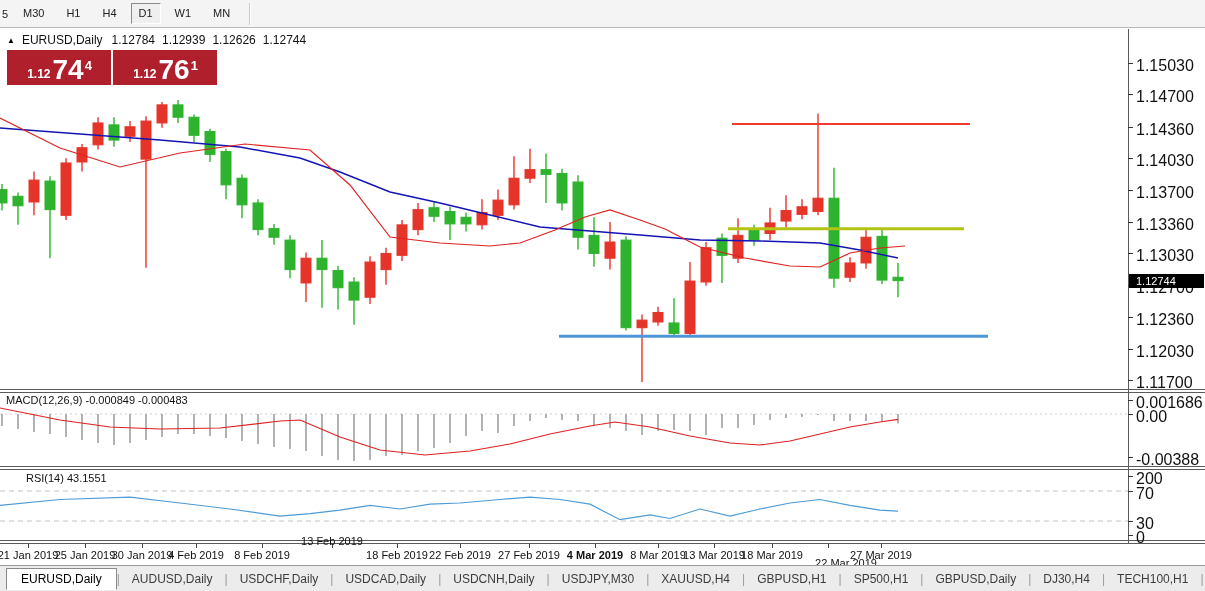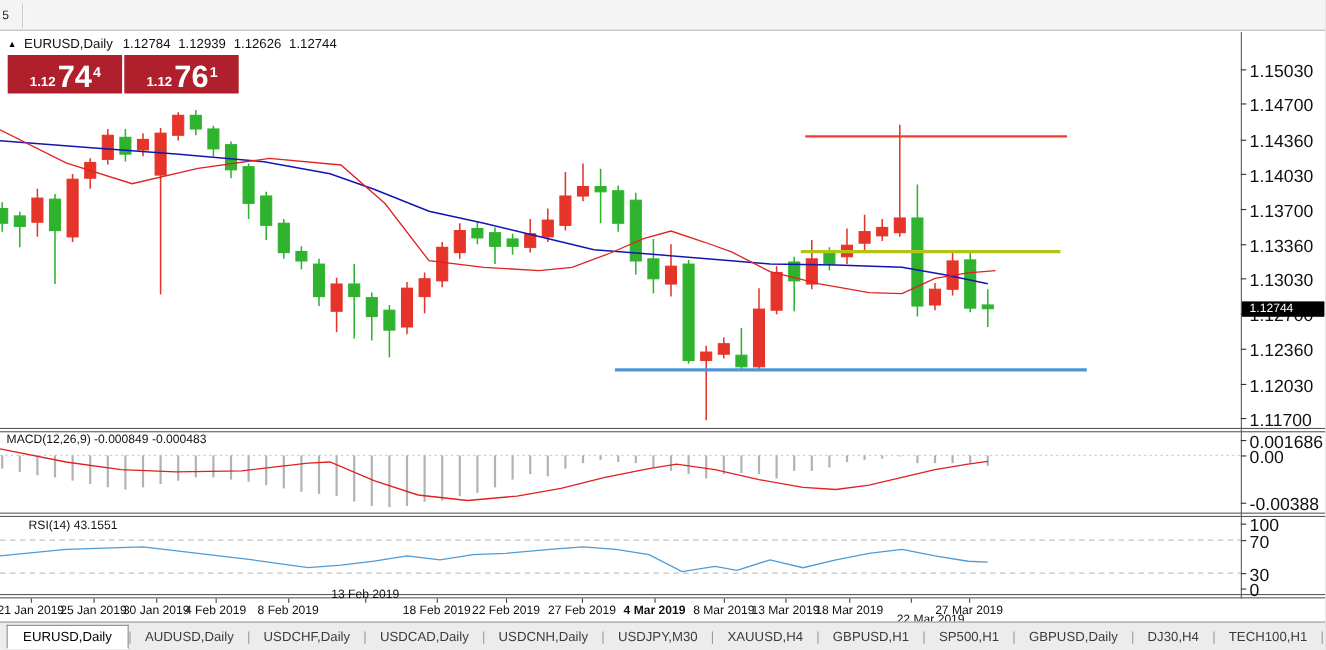--- a/index.html
+++ b/index.html
@@ -51,20 +51,28 @@
               padding:3px 14px;margin-left:6px;position:relative;top:0;}
   .tab-sep{color:#9a9a9a;}
 </style>
 </head>
 <body>
 
 <div id="root">
 
   <div id="toolbar">
     <div class="partial">5</div>
+    <div id="tf-buttons" style="display:flex;align-items:center;">
+        <div class="tf-btn">M30</div>
+        <div class="tf-btn">H1</div>
+        <div class="tf-btn">H4</div>
+        <div class="tf-btn active">D1</div>
+        <div class="tf-btn">W1</div>
+        <div class="tf-btn">MN</div>
+      </div>
     <div class="tb-sep"></div>
   </div>
 
   <div id="chartwin">
     <svg id="chart-svg" width="1205" height="535">
         <rect x="0" y="360" width="1205" height="1" fill="#5a5a5a"></rect>
         <rect x="0" y="363" width="1205" height="1" fill="#5a5a5a"></rect>
         <rect x="0" y="437" width="1205" height="1" fill="#5a5a5a"></rect>
         <rect x="0" y="440" width="1205" height="1" fill="#5a5a5a"></rect>
         <rect x="0" y="511" width="1205" height="1" fill="#5a5a5a"></rect>
@@ -304,21 +312,21 @@
         <div class="ptick" style="top: 313.667px;">1.12030</div>
         <div class="tickdash" style="top: 319.667px;"></div>
         <div class="ptick" style="top: 345.095px;">1.11700</div>
         <div class="tickdash" style="top: 351.095px;"></div>
         <div class="ptick" style="top: 365px;">0.001686</div>
         <div class="tickdash" style="top: 371px;"></div>
         <div class="ptick" style="top: 379px;">0.00</div>
         <div class="tickdash" style="top: 385px;"></div>
         <div class="ptick" style="top: 422.111px;">-0.00388</div>
         <div class="tickdash" style="top: 428.111px;"></div>
-        <div class="ptick" style="top: 441px;">100</div>
+        <div class="ptick" style="top: 441px;">200</div>
         <div class="tickdash" style="top: 447px;"></div>
         <div class="ptick" style="top: 456px;">70</div>
         <div class="tickdash" style="top: 462px;"></div>
         <div class="ptick" style="top: 486px;">30</div>
         <div class="tickdash" style="top: 492px;"></div>
         <div class="ptick" style="top: 500px;">0</div>
         <div class="tickdash" style="top: 506px;"></div>
       </div>
     <div id="date-labels">
         <div class="datetick" style="left: 28px; top: 515px;"></div>

